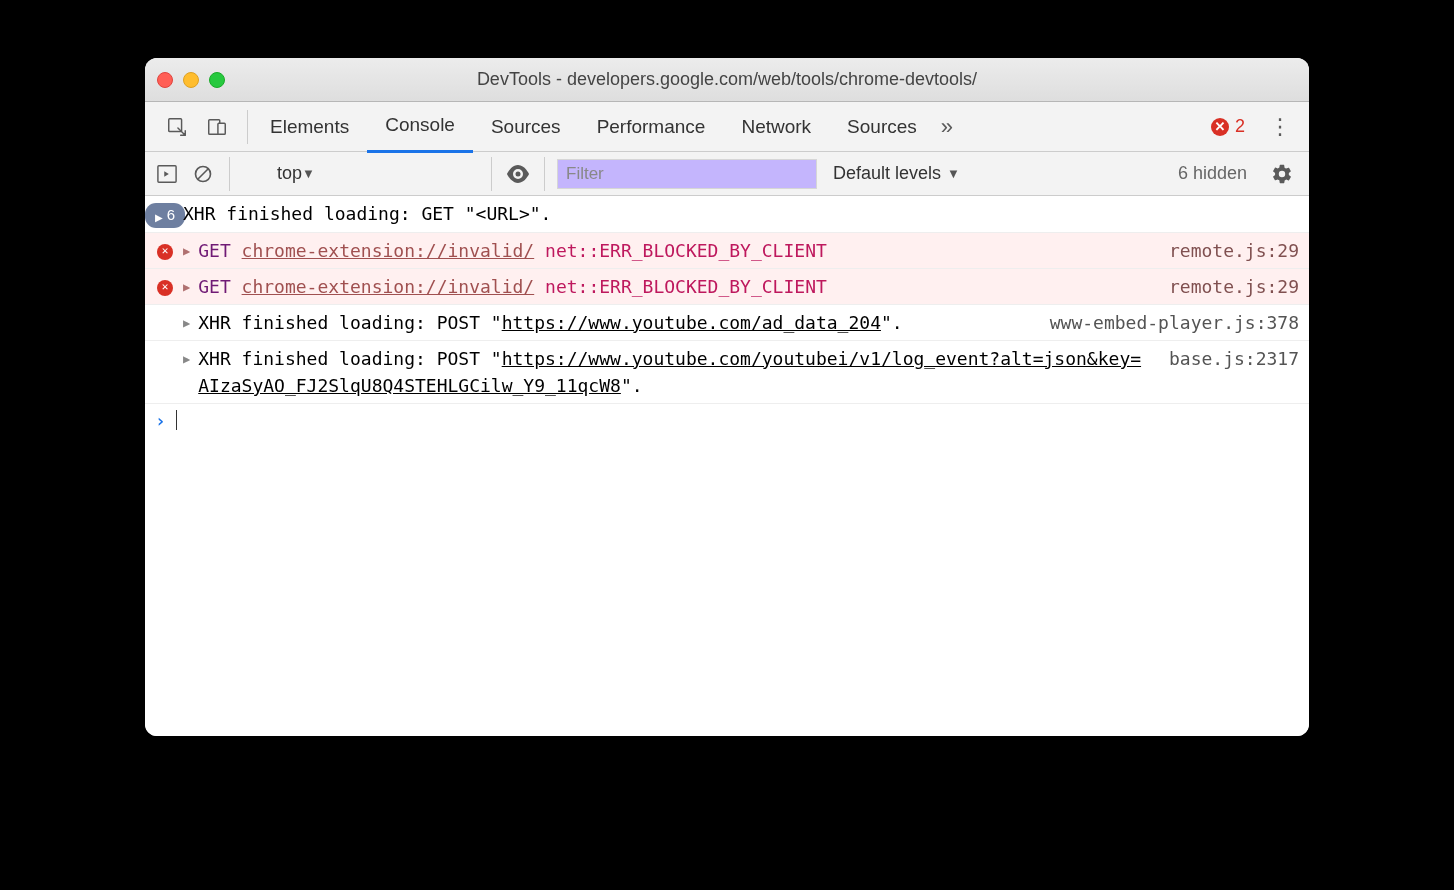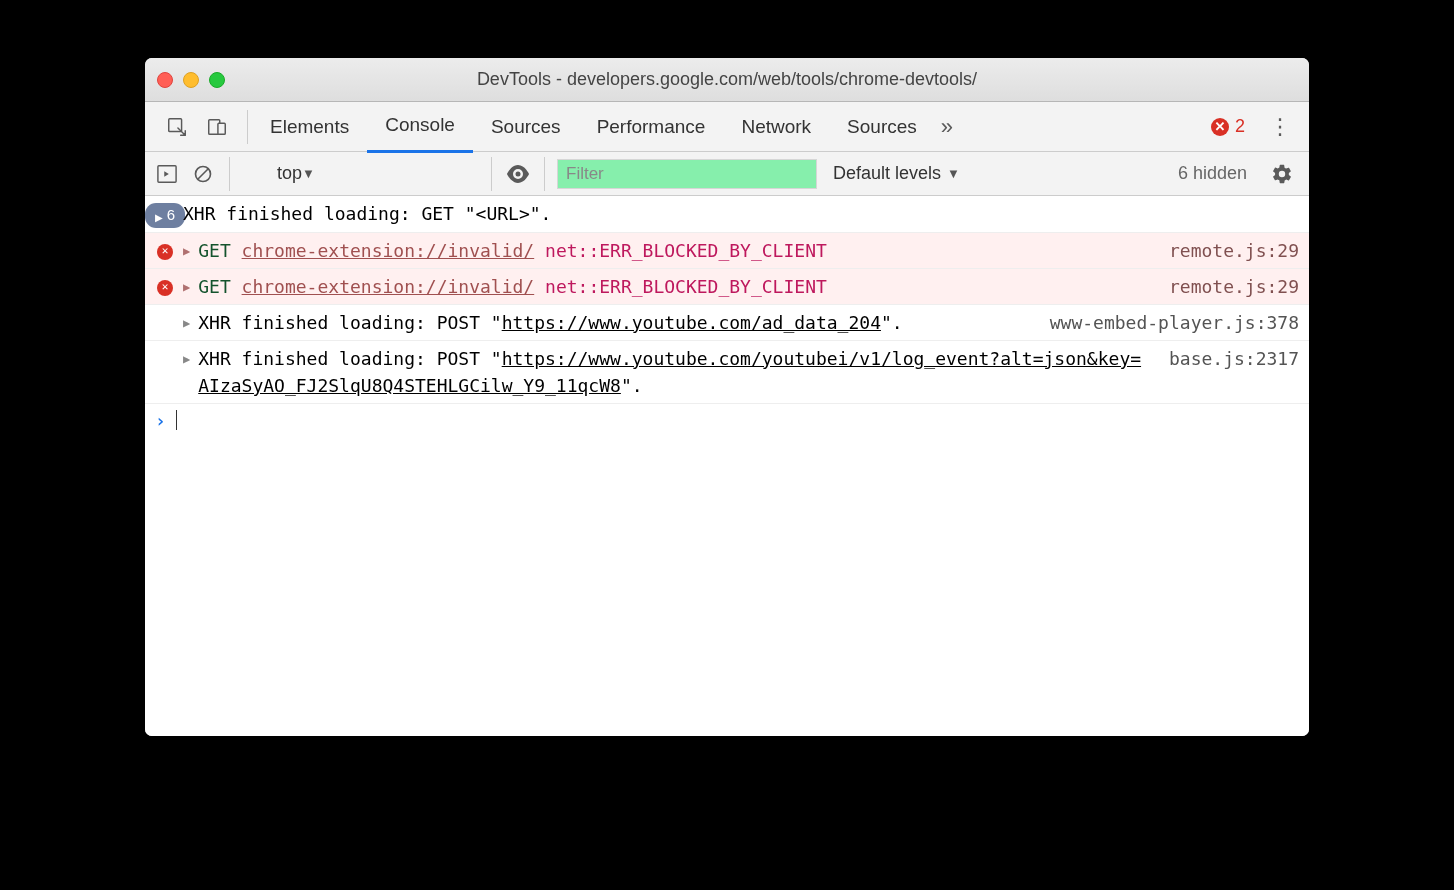--- a/index.html
+++ b/index.html
@@ -9,21 +9,21 @@
     height: 890px;
     font-family: -apple-system, BlinkMacSystemFont, "Segoe UI", Helvetica, Arial, sans-serif;
     display: flex;
     align-items: flex-start;
     justify-content: center;
     padding-top: 58px;
   }
   .window {
     width: 1164px;
     background: #fff;
-    border-radius: 7px;
+    border-radius: 12px;
     box-shadow: 0 20px 60px rgba(0,0,0,0.5);
     overflow: hidden;
   }
   .titlebar {
     height: 44px;
     background: linear-gradient(#ececec, #dedede);
     border-bottom: 1px solid #b6b6b6;
     display: flex;
     align-items: center;
     padding: 0 12px;
@@ -77,21 +77,21 @@
     display: flex; align-items: center; padding: 0 8px; gap: 8px;
   }
   .toolbar .icon-btn { color: #5a5a5a; }
   .context-select {
     display: flex; align-items: center; 
     padding: 0 8px; height: 30px; font-size: 18px; color: #333;
     min-width: 210px; cursor: pointer; margin-left: 27px;
   }
   .eye { color: #5a5a5a; }
   .filter-input {
-    flex: 0 0 260px; height: 30px; border: 1px solid #d6d6d6; background: #86efac;
+    flex: 0 0 260px; height: 30px; border: 1px solid #d6d6d6; background: #c4b5fd;
     padding: 0 8px; font-size: 17px; color: #333;
   }
   .filter-input::placeholder { color: #888; }
   .levels {
     display: flex; align-items: center; gap: 6px; font-size: 18px; color: #333;
     cursor: pointer; padding: 0 8px;
   }
   .spacer { flex: 1; }
   .hidden-count { font-size: 18px; color: #666; padding: 0 8px; }
   .gear { color: #5a5a5a; padding: 0 8px; cursor: pointer; }
@@ -111,21 +111,21 @@
     background: #6e7fa0; color: #fff; border-radius: 11px; padding: 1px 10px;
     font-size: 15px; display: inline-flex; align-items: center; gap: 4px;
     font-family: -apple-system, sans-serif;
   }
   .pill .tri { font-size: 10px; }
   .tri { color: #888; font-size: 12px; padding-top: 5px;}
   .row.error .tri { color: #b07070; }
   .msg { flex: 1; word-break: break-all; }
   .msg .underline { text-decoration: underline; color: inherit; }
   .row.error .underline { color: #a05050; }
-  .row.error .method { color: #14532d; font-weight: 500;}
+  .row.error .method { color: #701a75; font-weight: 500;}
   .row.error .errcode { color: #be185d; }
   .source-link {
     color: #545454; margin-left: 12px; white-space: nowrap;
     padding-top: 0;
   }
   .row.error .source-link { color: #805050; }
   .row-multiline .msg { }
   .prompt-row {
     display: flex; align-items: center; padding: 6px 10px; gap: 10px;
   }

